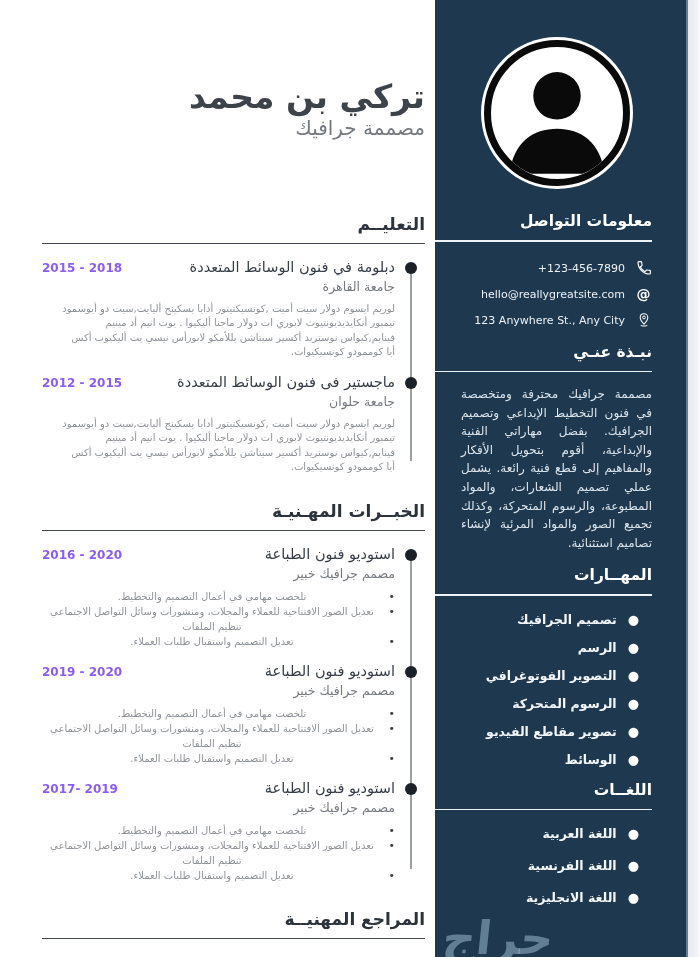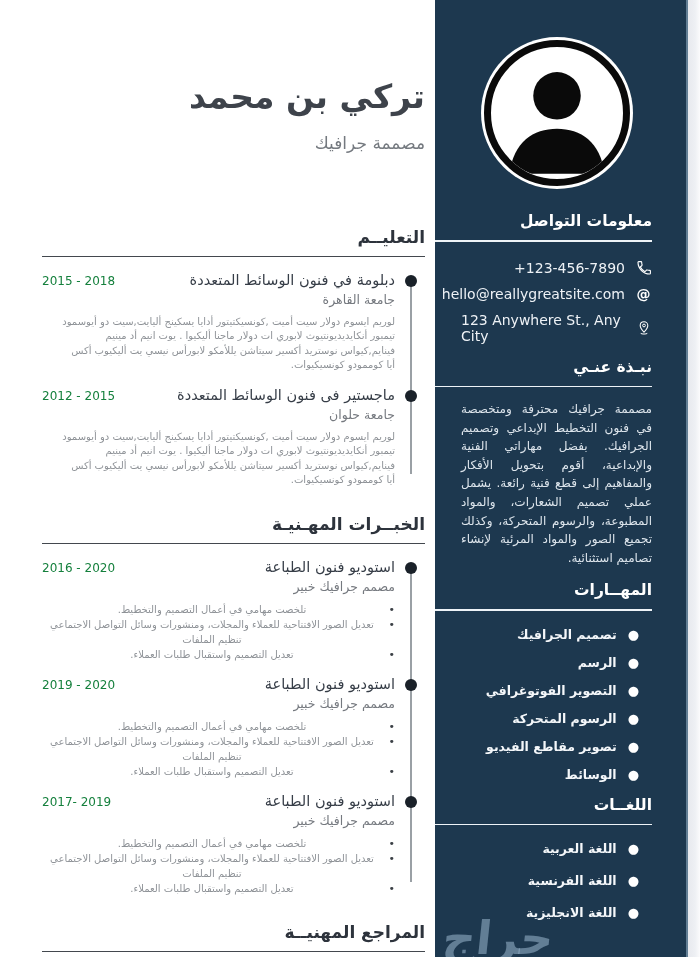--- a/index.html
+++ b/index.html
@@ -21,42 +21,42 @@
   .main {
     flex:1 1 auto;
     padding:78px 10px 20px 42px;
     direction:rtl;
   }
   .name {
     font-size:33px; font-weight:bold; color:#3e434b;
     text-align:right; line-height:1.15; letter-spacing:.5px;
   }
   .job-title {
-    font-size:17px; color:#74797f; text-align:right; margin-top:17px;
+    font-size:20px; color:#74797f; text-align:right; margin-top:0;
   }
   .main-section { margin-top:26px; }
   .main-section.first { margin-top:74px; }
   .section-title {
     font-size:17px; font-weight:bold; color:#2d333c; text-align:right;
   }
   .section-rule { border-bottom:1.6px solid #43484e; margin-top:9px; }
   
   .timeline { position:relative; padding-right:30px; margin-top:15px; }
   .timeline::before {
     content:""; position:absolute; right:13px; top:12px; bottom:14px;
     width:2px; background:#9aa0a5;
   }
   .entry { position:relative; margin-bottom:14px; }
   .entry::before {
     content:""; position:absolute; width:12px; height:12px; border-radius:50%;
     background:#1a2129; right:-22px; top:3px;
   }
   .entry-head { display:flex; justify-content:space-between; align-items:flex-start; }
   .entry-title { font-size:14.5px; font-weight:normal; color:#363d47; }
-  .dates { font-size:12px; color:#15803d; direction:ltr; unicode-bidi:embed; white-space:nowrap; padding-top:2px; }
+  .dates { font-size:12px; color:#8b5cf6; direction:ltr; unicode-bidi:embed; white-space:nowrap; padding-top:2px;font-weight:bold; }
   .entry-sub { font-size:12.5px; color:#75797f; margin-top:4px; }
   .entry-desc {
     font-size:10px; color:#8e9297; line-height:1.45; margin-top:8px;
     text-align:right; padding-left:18px;
   }
   .entry-bullets { list-style:none; margin-top:8px; }
   .entry-bullets li {
     font-size:10px; color:#8e9297; line-height:1.5; text-align:center;
     position:relative; padding-right:13px;
   }
@@ -87,21 +87,21 @@
     margin-left:-26px; 
   }
   .contact-list { list-style:none; margin-top:18px; }
   .contact-list li {
     display:flex; align-items:center; gap:10px; justify-content:flex-start;
     margin-bottom:9px;
   }
   .contact-icon { width:17px; height:17px; flex:0 0 17px; display:inline-flex; align-items:center; justify-content:center; }
   .contact-icon svg { width:16px; height:16px; }
   .at-glyph { font-size:14px; font-weight:bold; color:#fff; line-height:1; }
-  .contact-text { font-size:14px; color:#eef2f6; direction:ltr; unicode-bidi:embed; }
+  .contact-text { font-size:11px; color:#eef2f6; direction:ltr; unicode-bidi:embed; }
   .about-text {
     margin-top:13px; font-size:12px; color:#dde5ec; line-height:1.55;
     text-align:justify; text-align-last:right;
   }
   .side-list { list-style:none; margin-top:16px; }
   .side-list li {
     display:flex; align-items:baseline; gap:11px; justify-content:flex-start;
     padding-right:13px; margin-bottom:13px;
   }
   .side-bullet { color:#ffffff; font-size:13px; line-height:1; flex:0 0 auto; }

